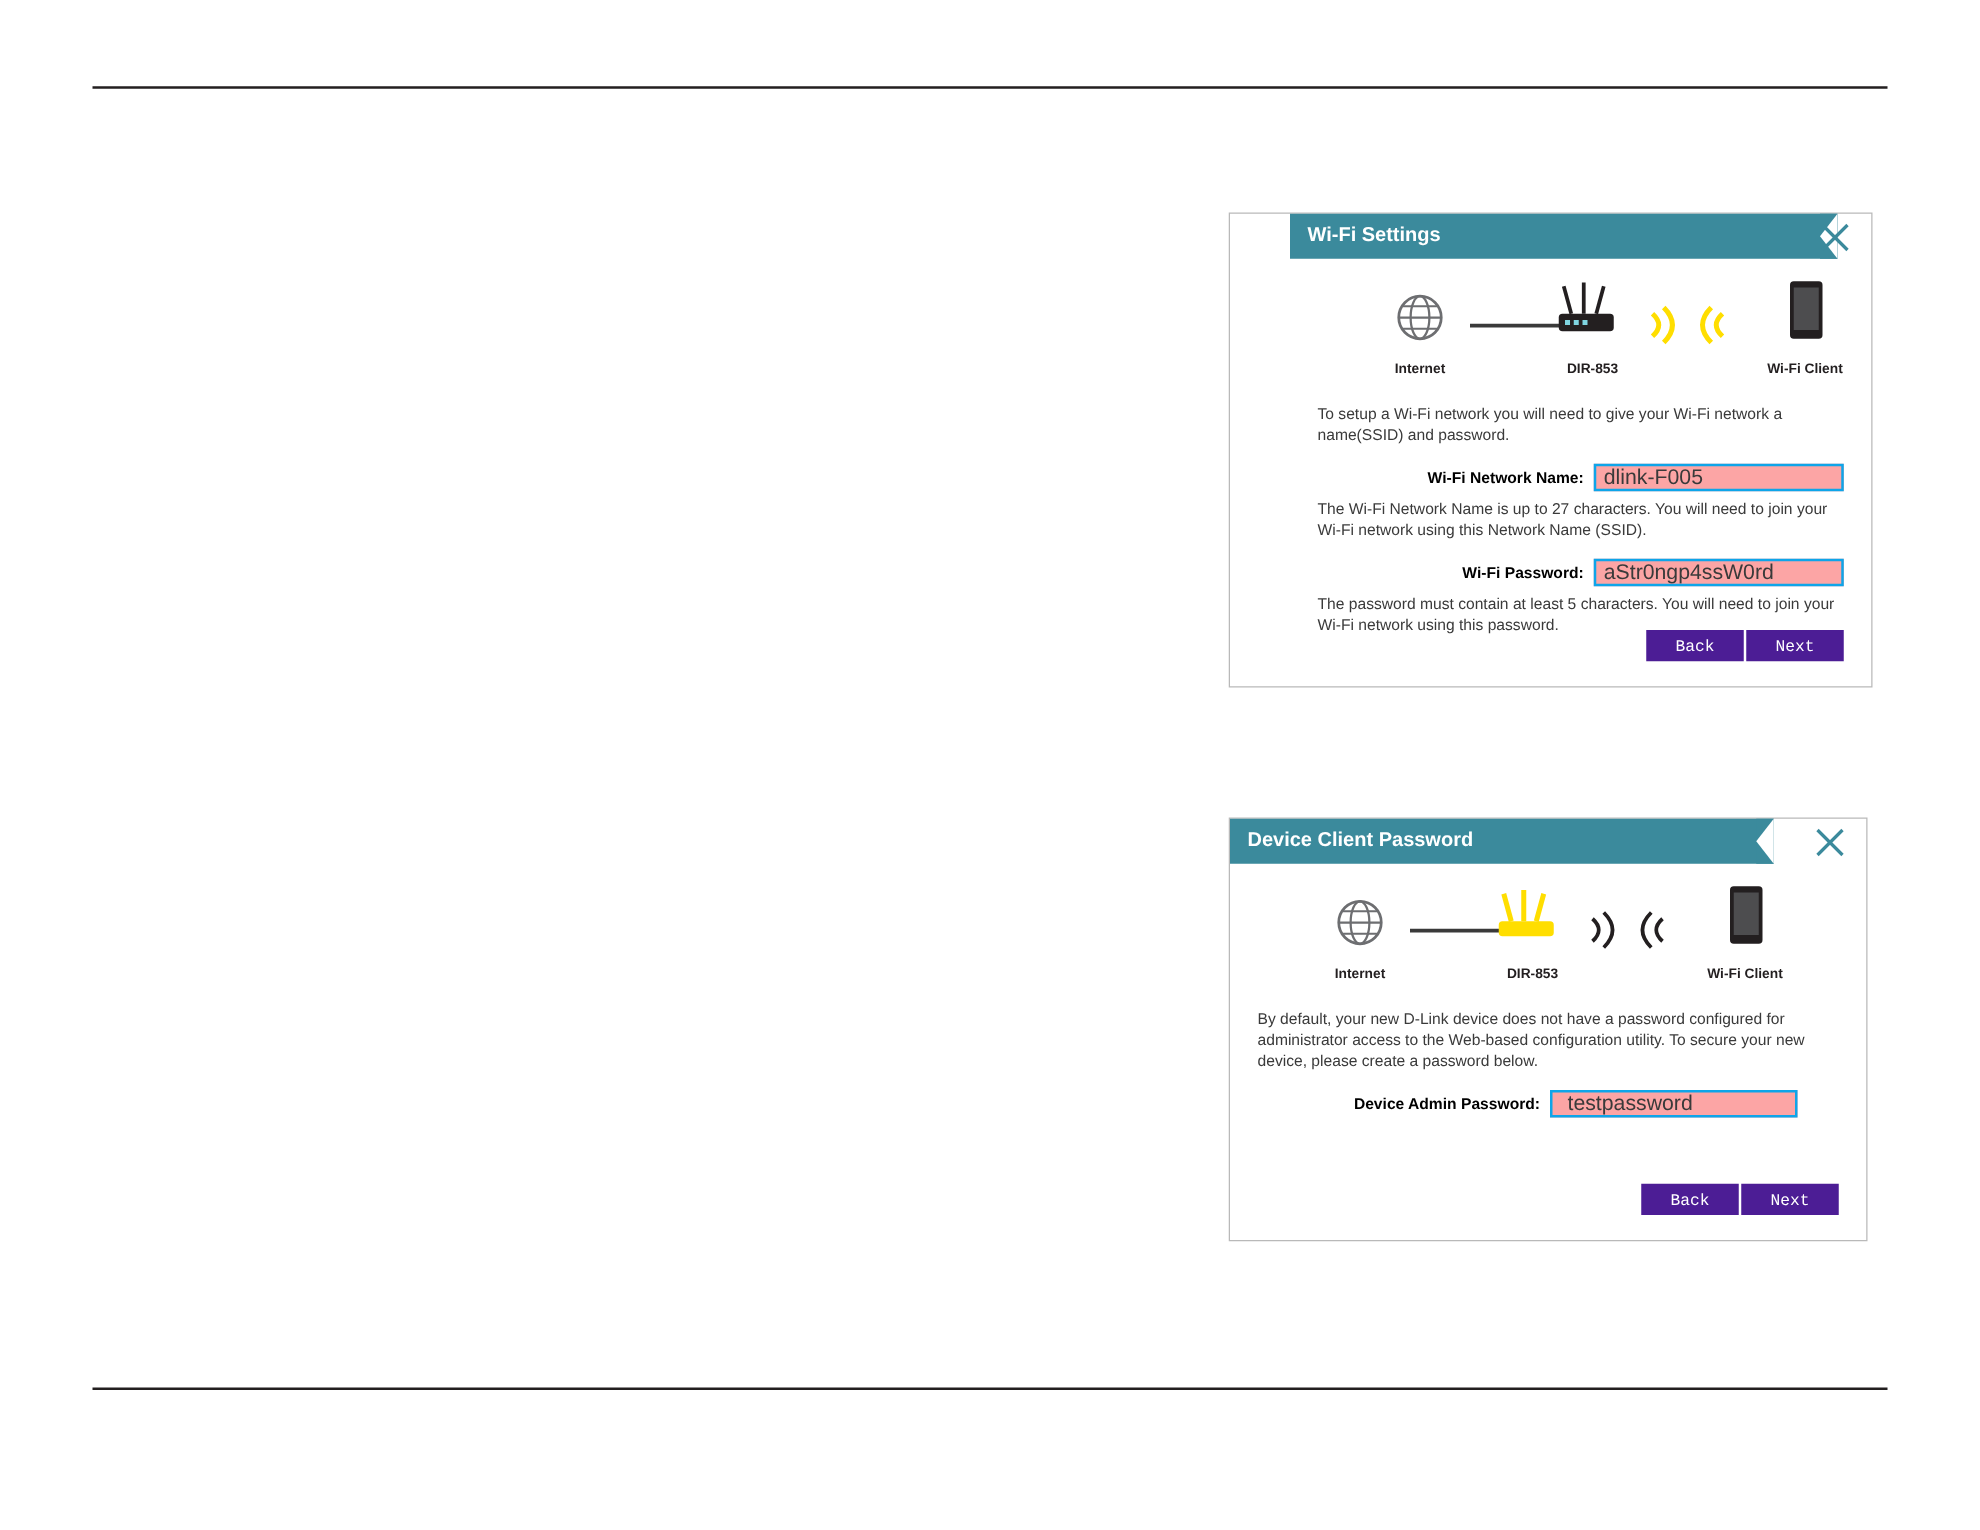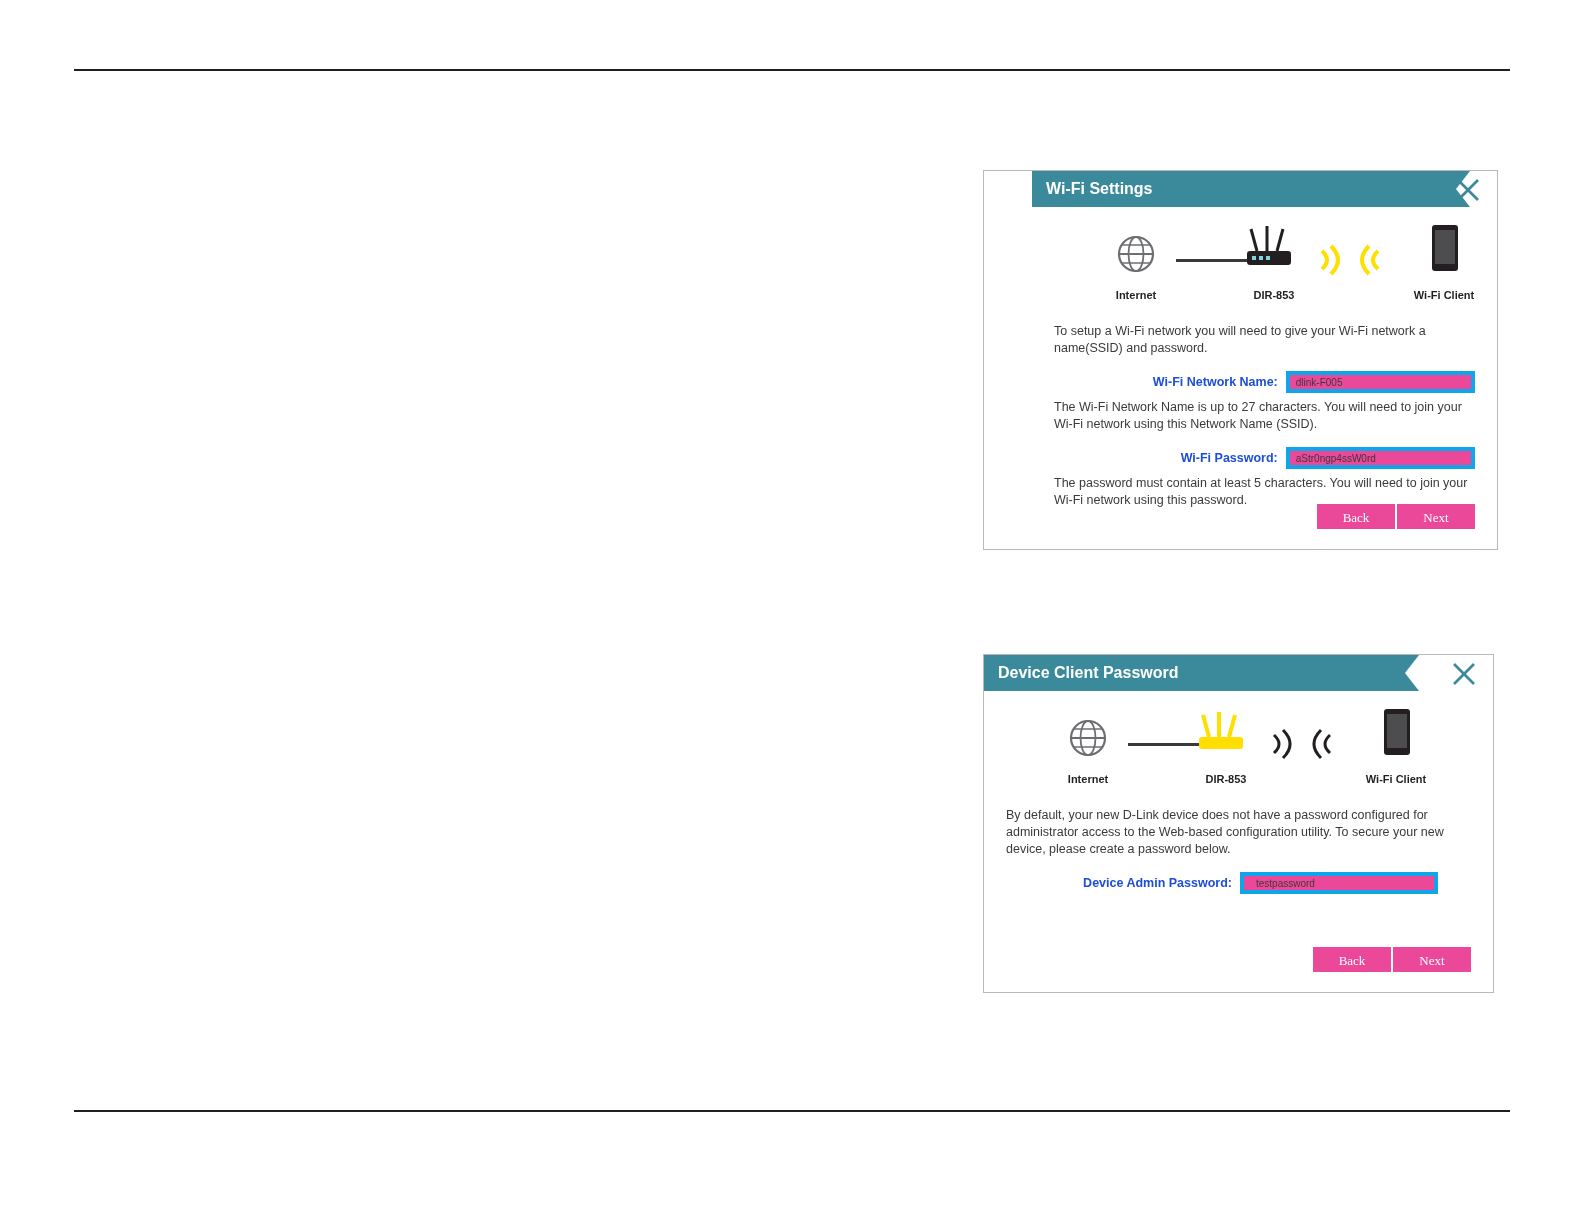--- a/index.html
+++ b/index.html
@@ -134,59 +134,59 @@
   
   .para { margin: 4px 0 0 0; }
   .form-row {
     display: flex;
     align-items: center;
     margin: 14px 0 6px 0;
   }
   .form-label {
     font-weight: bold;
     font-size: 12.5px;
-    color: #1d4ed8;
+    color: #000000;
     text-align: right;
     padding-right: 8px;
   }
   #dialog-wifi .form-label  { width: 238px; }
   #dialog-admin .form-label { width: 226px; }
 
   .text-input {
-    border: 4px solid #0ea5e9;
-    background: #ec4899;
+    border: 2px solid #0ea5e9;
+    background: #fca5a5;
     height: 22px;
     font-family: "Liberation Sans", sans-serif;
-    font-size: 10px;
+    font-size: 17px;
     color: #3a3a3a;
     padding: 0 6px;
     box-sizing: border-box;
     outline: none;
   }
   #dialog-wifi .text-input  { width: 200px; }
   #dialog-admin .text-input { width: 198px; padding-left: 12px; }
 
   .btn-row {
     position: absolute;
     display: flex;
     gap: 2px;
   }
   #dialog-wifi .btn-row  { right: 22px; bottom: 20px; }
   #dialog-admin .btn-row { right: 22px; bottom: 20px; }
 
   .btn {
-    background: #ec4899;
+    background: #4c1d95;
     color: #ffffff;
     font-size: 13px;
     width: 78px;
     height: 25px;
     line-height: 25px;
     text-align: center;
     border: none;
-    font-family: Liberation Serif, serif;
+    font-family: Liberation Mono, monospace;
     cursor: pointer;
   }
 </style>
 </head>
 <body>
 
 <div class="page-rule rule-top"></div>
 <div class="page-rule rule-bottom"></div>
 
 <div class="dialog" id="dialog-wifi">

